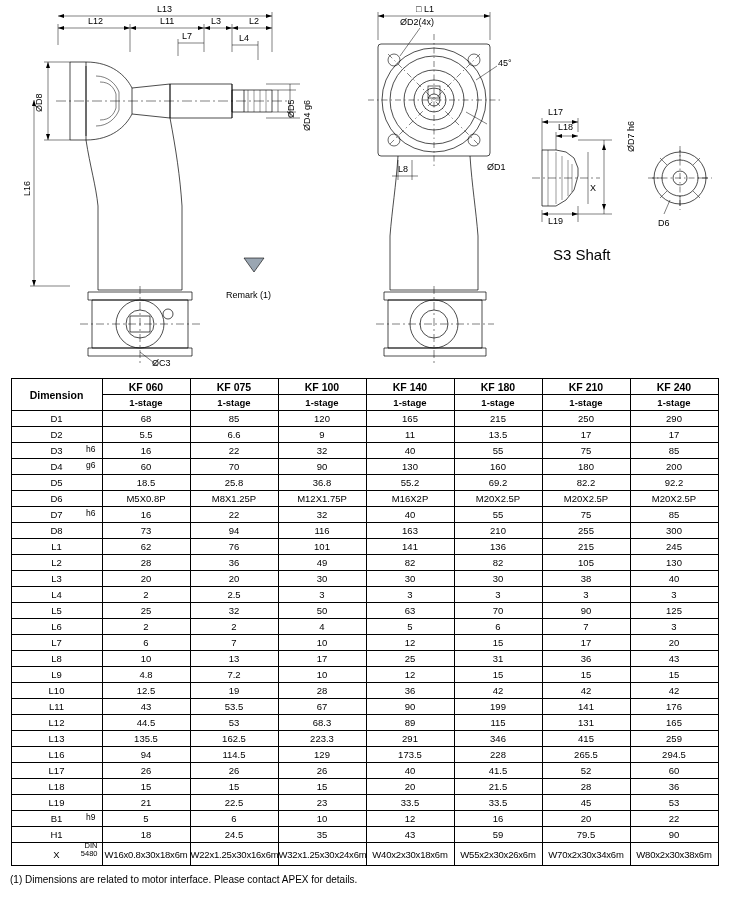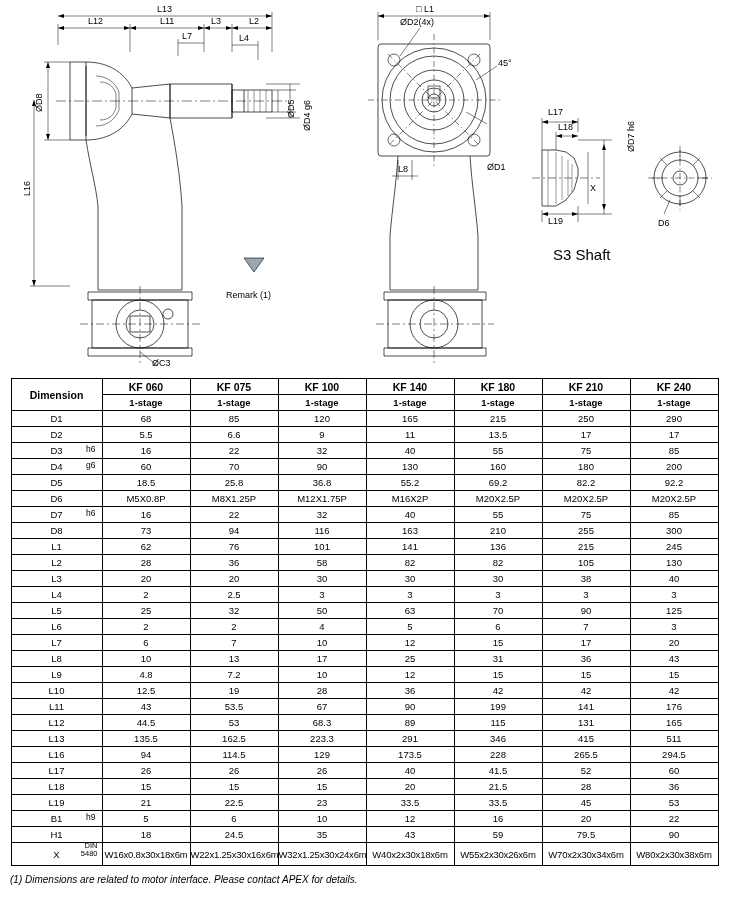--- a/index.html
+++ b/index.html
@@ -67,21 +67,20 @@
     top:-1px;
     font-size:7.5px;
     line-height:8px;
     text-align:right;
   }
   .stage-row td{ font-weight:bold; font-size:9.5px;}
   .hdr-dim{ font-weight:bold; font-size:12px;}
   .footnote{
     margin:8px 0 0 10px;
     font-size:10px;
-    font-style:italic;
   }
   .s3cap{
     position:absolute;
     font-size:15px;
     font-family:"Liberation Sans", sans-serif;
   }
 </style>
 </head>
 <body>
 
@@ -473,21 +472,21 @@
         <td>141</td>
         <td>136</td>
         <td>215</td>
         <td>245</td>
       </tr>
 
     <tr>
         <td class="dimname"><span>L2</span><span class="sub"></span></td>
         <td>28</td>
         <td>36</td>
-        <td>58</td>
+        <td>49</td>
         <td>82</td>
         <td>82</td>
         <td>105</td>
         <td>130</td>
       </tr>
 
     <tr>
         <td class="dimname"><span>L3</span><span class="sub"></span></td>
         <td>20</td>
         <td>20</td>
@@ -598,21 +597,21 @@
       </tr>
 
     <tr>
         <td class="dimname"><span>L13</span><span class="sub"></span></td>
         <td>135.5</td>
         <td>162.5</td>
         <td>223.3</td>
         <td>291</td>
         <td>346</td>
         <td>415</td>
-        <td>511</td>
+        <td>259</td>
       </tr>
 
     <tr>
         <td class="dimname"><span>L16</span><span class="sub"></span></td>
         <td>94</td>
         <td>114.5</td>
         <td>129</td>
         <td>173.5</td>
         <td>228</td>
         <td>265.5</td>

